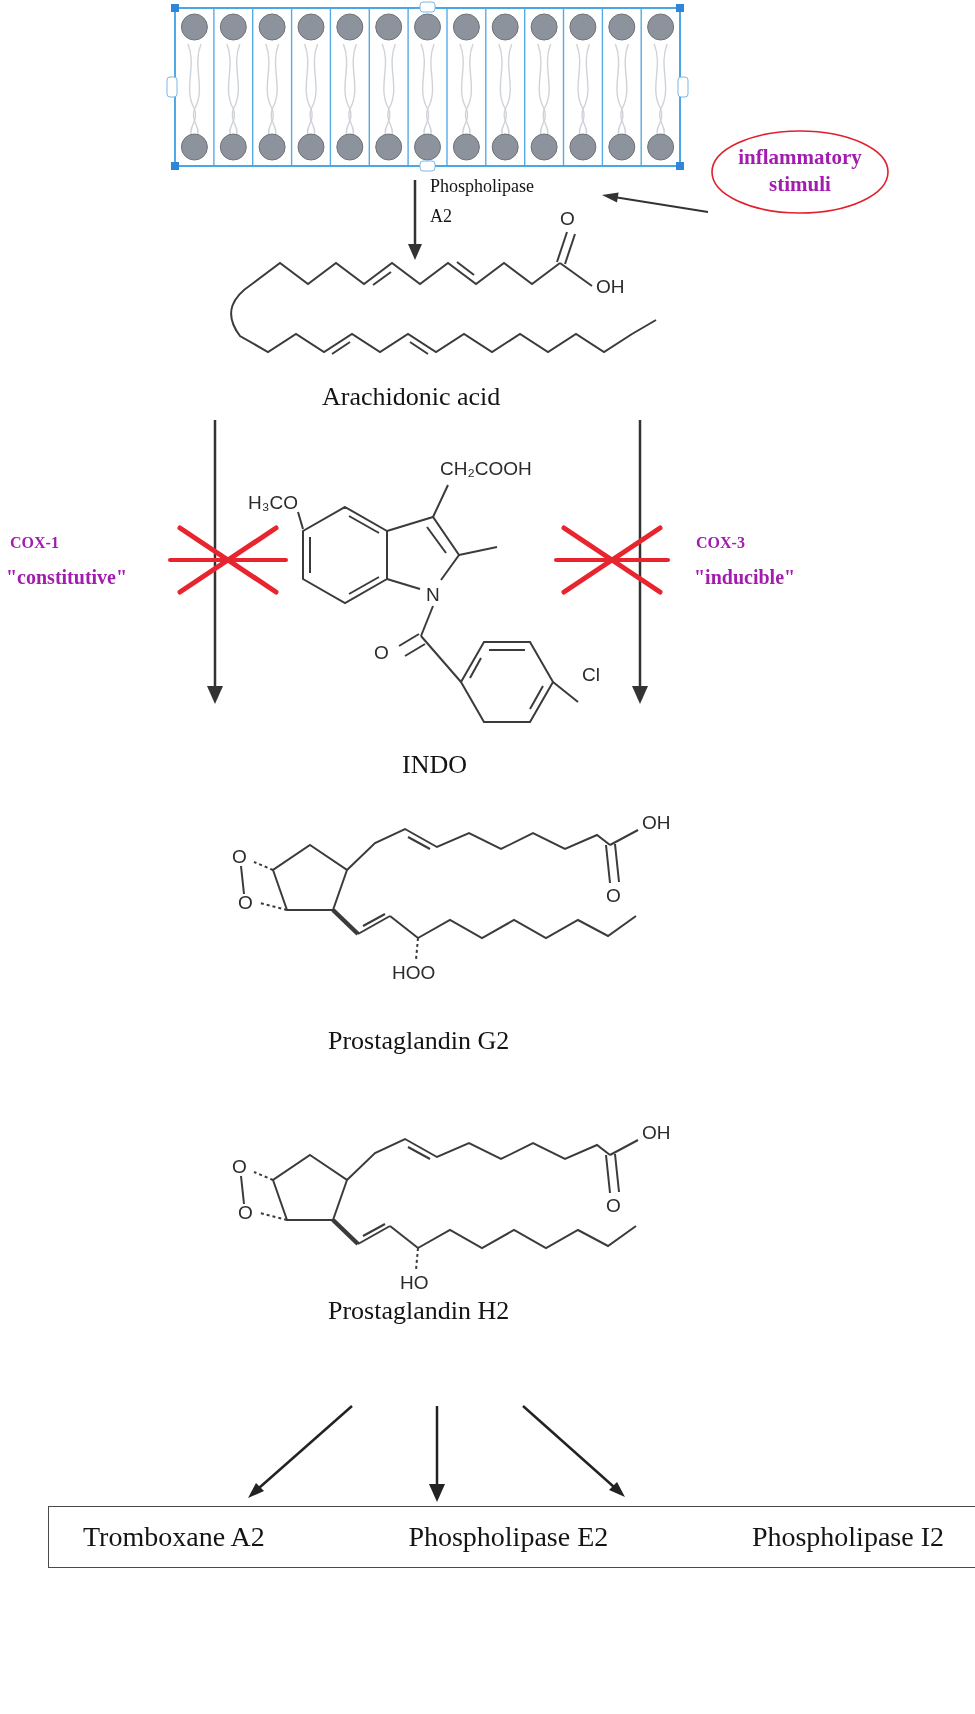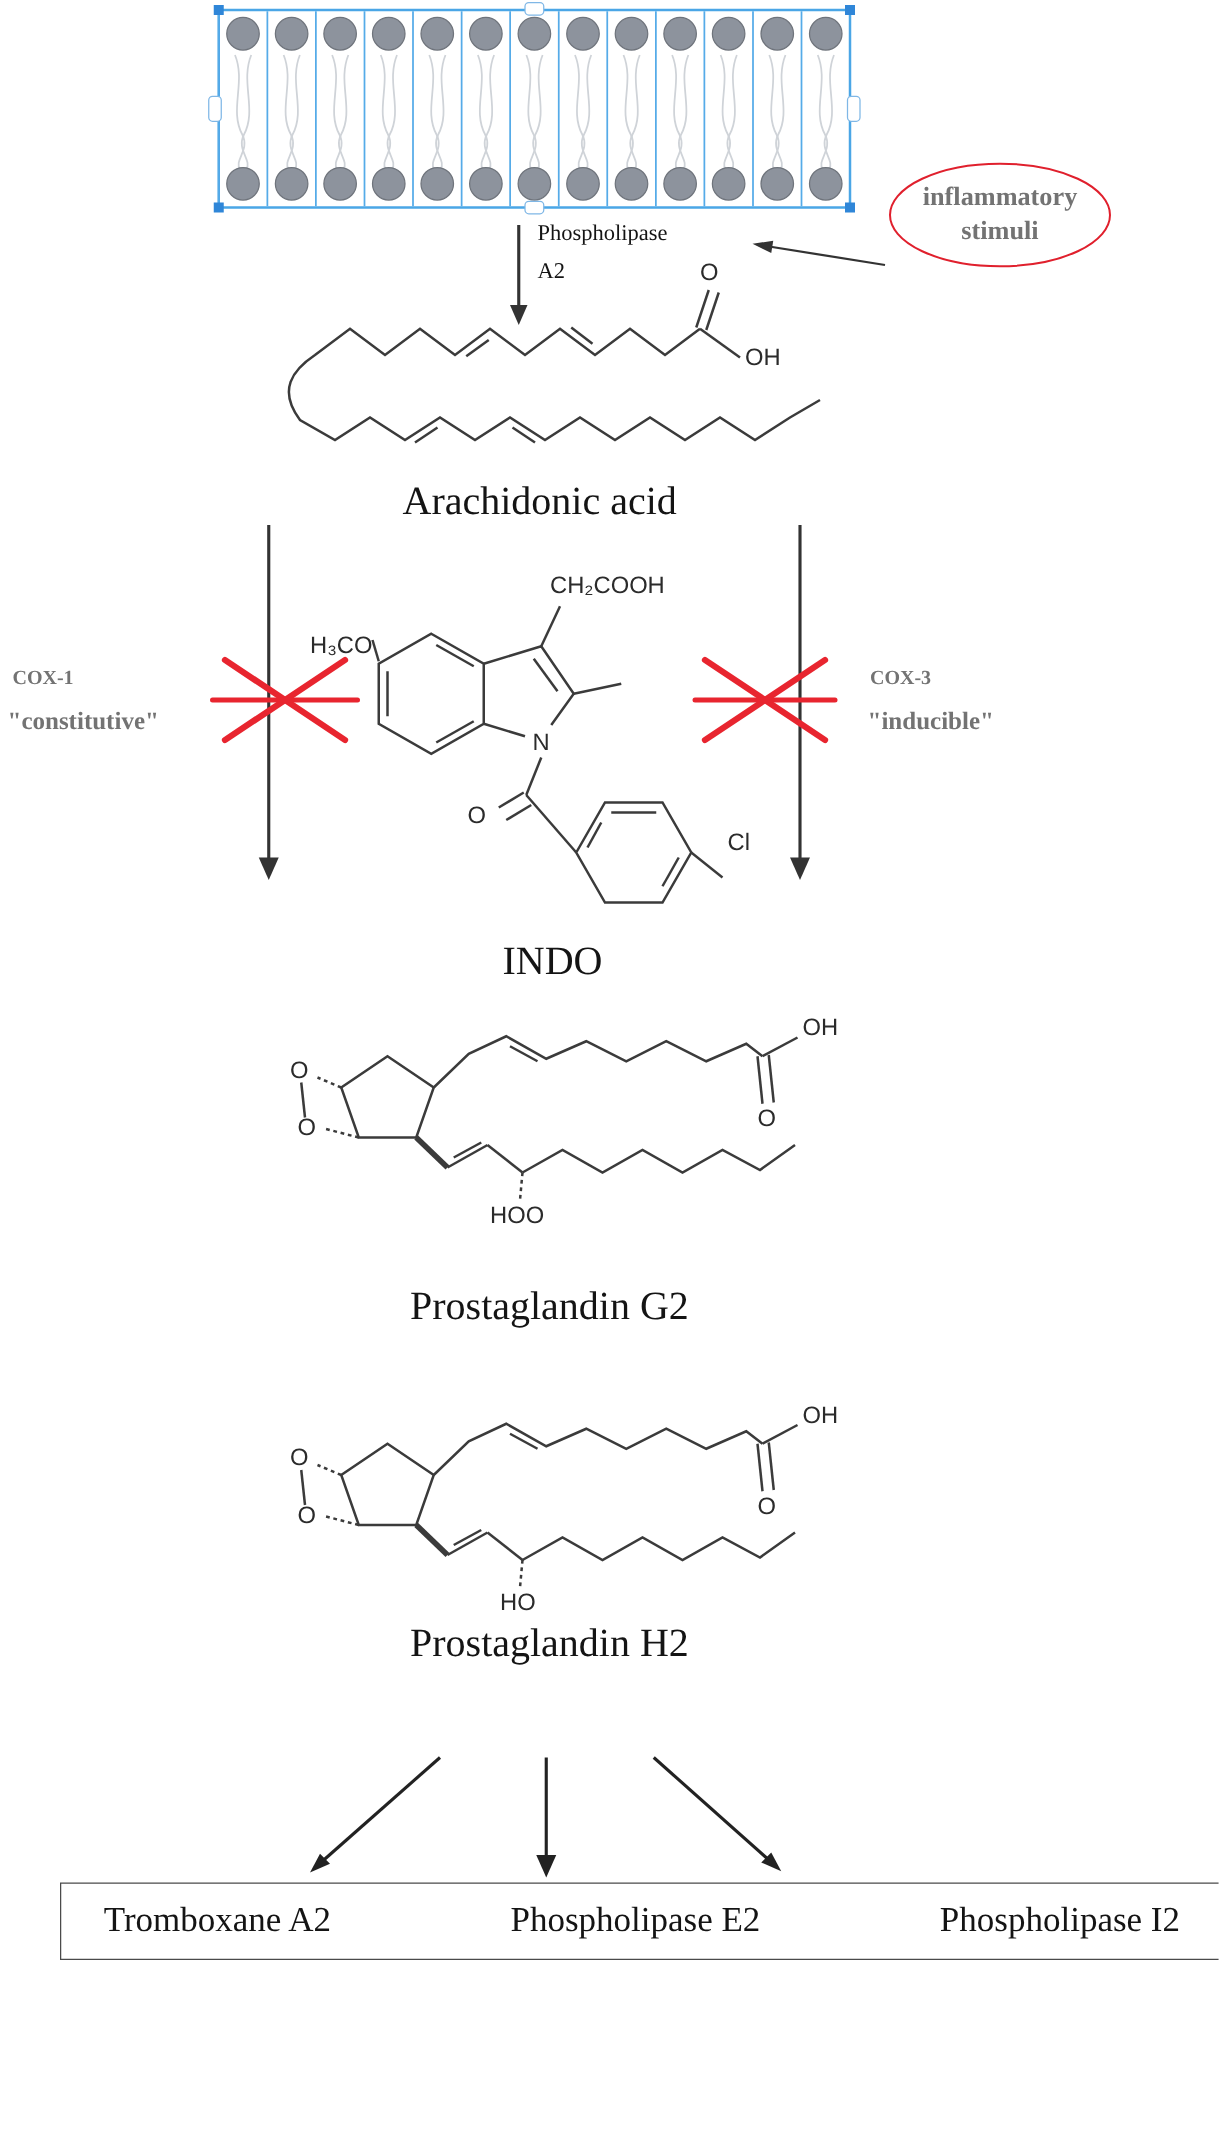--- a/index.html
+++ b/index.html
@@ -1,22 +1,22 @@
 <!DOCTYPE html>
 <html><head>
 <meta charset="utf-8">
 <style>
   html,body{margin:0;padding:0;background:#fff;}
   #stage{position:relative;width:975px;height:1714px;background:#fff;overflow:hidden;
          font-family:"Liberation Serif",serif;color:#141414;}
   #linework{position:absolute;left:0;top:0;}
   .lbl{position:absolute;white-space:nowrap;font-family:"Liberation Serif",serif;color:#141414;}
   .fz20{font-size:20px}.fz21{font-size:21px}.fz22{font-size:16px}
-  .fz24{font-size:18px}.fz26{font-size:32px}
-  .redb{color:#737373;font-weight:700;}
+  .fz24{font-size:18px}.fz26{font-size:26px}
+  .redb{color:#a21caf;font-weight:700;}
   .atom{position:absolute;white-space:nowrap;font-family:"Liberation Sans",sans-serif;
         font-size:19px;color:#2b2b2b;}
   .stimuli-box{position:absolute;left:714px;top:144px;width:172px;text-align:center;
                line-height:27px;}
   .products-box{position:absolute;left:22px;top:1506px;width:931px;height:62px;
                 border:1.5px solid #4a4a4a;display:flex;align-items:center;
                 justify-content:space-between;padding:0 34px;box-sizing:border-box;
                 font-size:28px;margin-left:26px;}
 </style>
 </head>
@@ -178,21 +178,21 @@
   <div class="lbl fz22 redb" style="left:696px;top:534px">COX-3</div>
   <div class="lbl fz20 redb" style="left:694px;top:566px">"inducible"</div>
 
   <div class="lbl fz26" style="left:402px;top:750px">INDO</div>
   <div class="lbl fz26" style="left:328px;top:1026px">Prostaglandin G2</div>
   <div class="lbl fz26" style="left:328px;top:1296px">Prostaglandin H2</div>
 
   <div class="atom" style="left:560px;top:208px">O</div>
   <div class="atom" style="left:596px;top:276px">OH</div>
 
-  <div class="atom" style="left:248px;top:506px">H₃CO</div>
+  <div class="atom" style="left:248px;top:492px">H₃CO</div>
   <div class="atom" style="left:440px;top:458px">CH₂COOH</div>
   <div class="atom" style="left:426px;top:584px">N</div>
   <div class="atom" style="left:374px;top:642px">O</div>
   <div class="atom" style="left:582px;top:664px">Cl</div>
 
   <div class="atom" style="left:642px;top:812px">OH</div>
   <div class="atom" style="left:606px;top:885px">O</div>
   <div class="atom" style="left:232px;top:846px">O</div>
   <div class="atom" style="left:238px;top:892px">O</div>
   <div class="atom" style="left:392px;top:962px">HOO</div>

